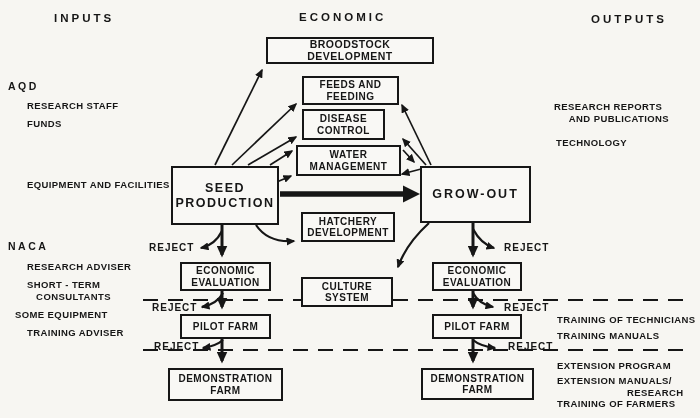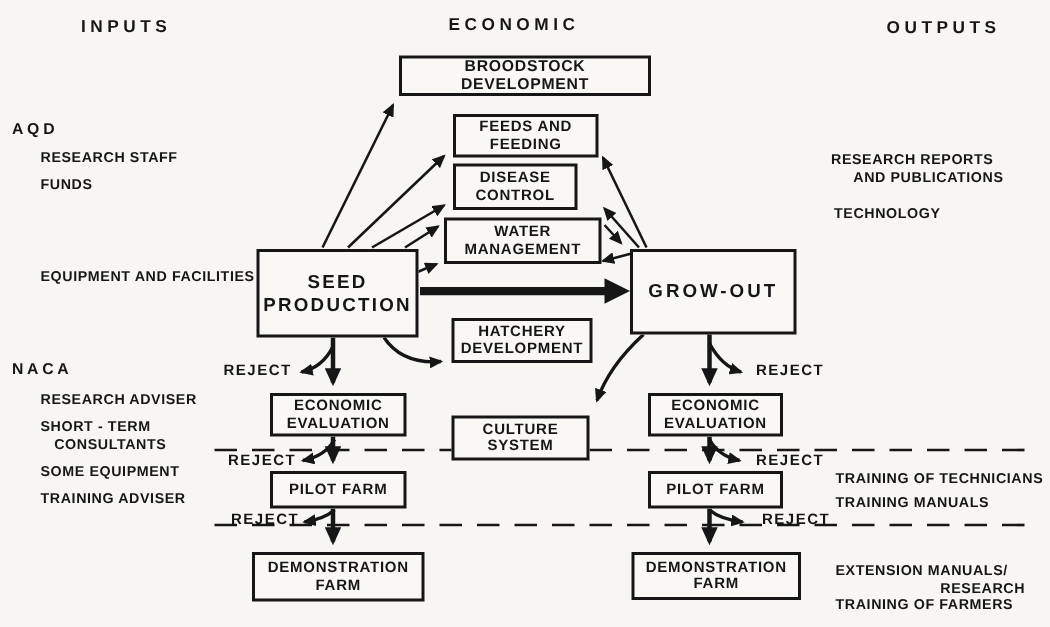--- a/index.html
+++ b/index.html
@@ -87,28 +87,29 @@
 
   <div class="abs grp" style="left:8px;top:80px;">AQD</div>
   <div class="abs side" style="left:27px;top:100px;">RESEARCH STAFF</div>
   <div class="abs side" style="left:27px;top:118px;">FUNDS</div>
   <div class="abs side" style="left:27px;top:136px;margin-top:43px;">EQUIPMENT AND FACILITIES</div>
 
   <div class="abs grp" style="left:8px;top:240px;">NACA</div>
   <div class="abs side" style="left:27px;top:261px;">RESEARCH ADVISER</div>
   <div class="abs side" style="left:27px;top:279px;">SHORT - TERM
    CONSULTANTS</div>
-  <div class="abs side" style="left:27px;top:309px;text-align:right;">SOME EQUIPMENT</div>
+  <div class="abs side" style="left:15px;top:309px;text-align:right;">SOME EQUIPMENT</div>
   <div class="abs side" style="left:27px;top:327px;">TRAINING ADVISER</div>
 
   <div class="abs side" style="left:554px;top:101px;">RESEARCH REPORTS
      AND PUBLICATIONS</div>
   <div class="abs side" style="left:556px;top:137px;">TECHNOLOGY</div>
   <div class="abs side" style="left:557px;top:314px;">TRAINING OF TECHNICIANS</div>
   <div class="abs side" style="left:557px;top:330px;">TRAINING MANUALS</div>
+  <div class="abs side" style="left:557px;top:360px;">EXTENSION PROGRAM</div>
   <div class="abs side" style="left:557px;top:375px;">EXTENSION MANUALS/
                        RESEARCH</div>
   <div class="abs side" style="left:557px;top:398px;">TRAINING OF FARMERS</div>
 
   <div class="box" style="left:266px;top:37px;width:168px;height:27px;font-size:10.5px;">BROODSTOCK DEVELOPMENT</div>
   <div class="box" style="left:302px;top:76px;width:97px;height:29px;">FEEDS AND
 FEEDING</div>
   <div class="box" style="left:302px;top:109px;width:83px;height:31px;">DISEASE
 CONTROL</div>
   <div class="box" style="left:296px;top:145px;width:105px;height:31px;">WATER

